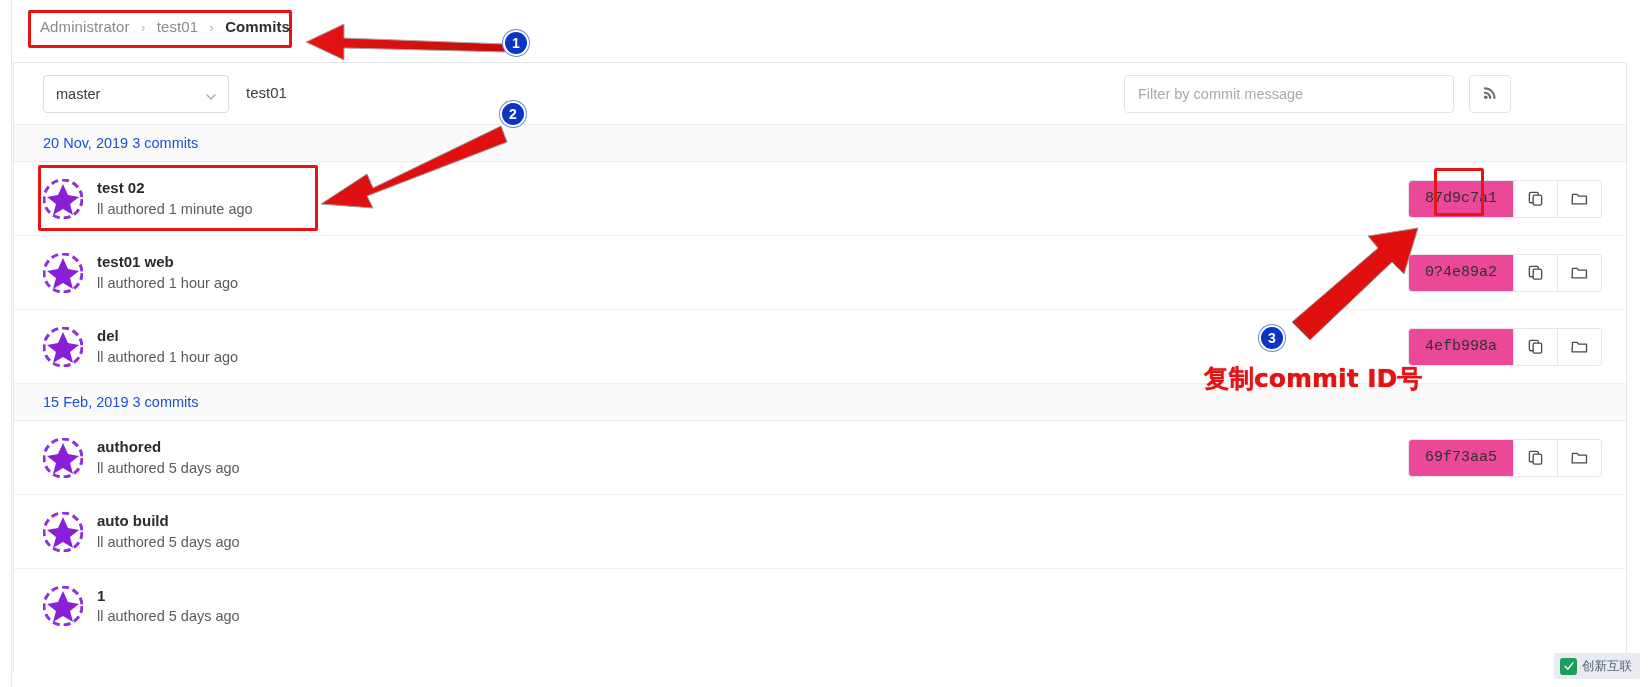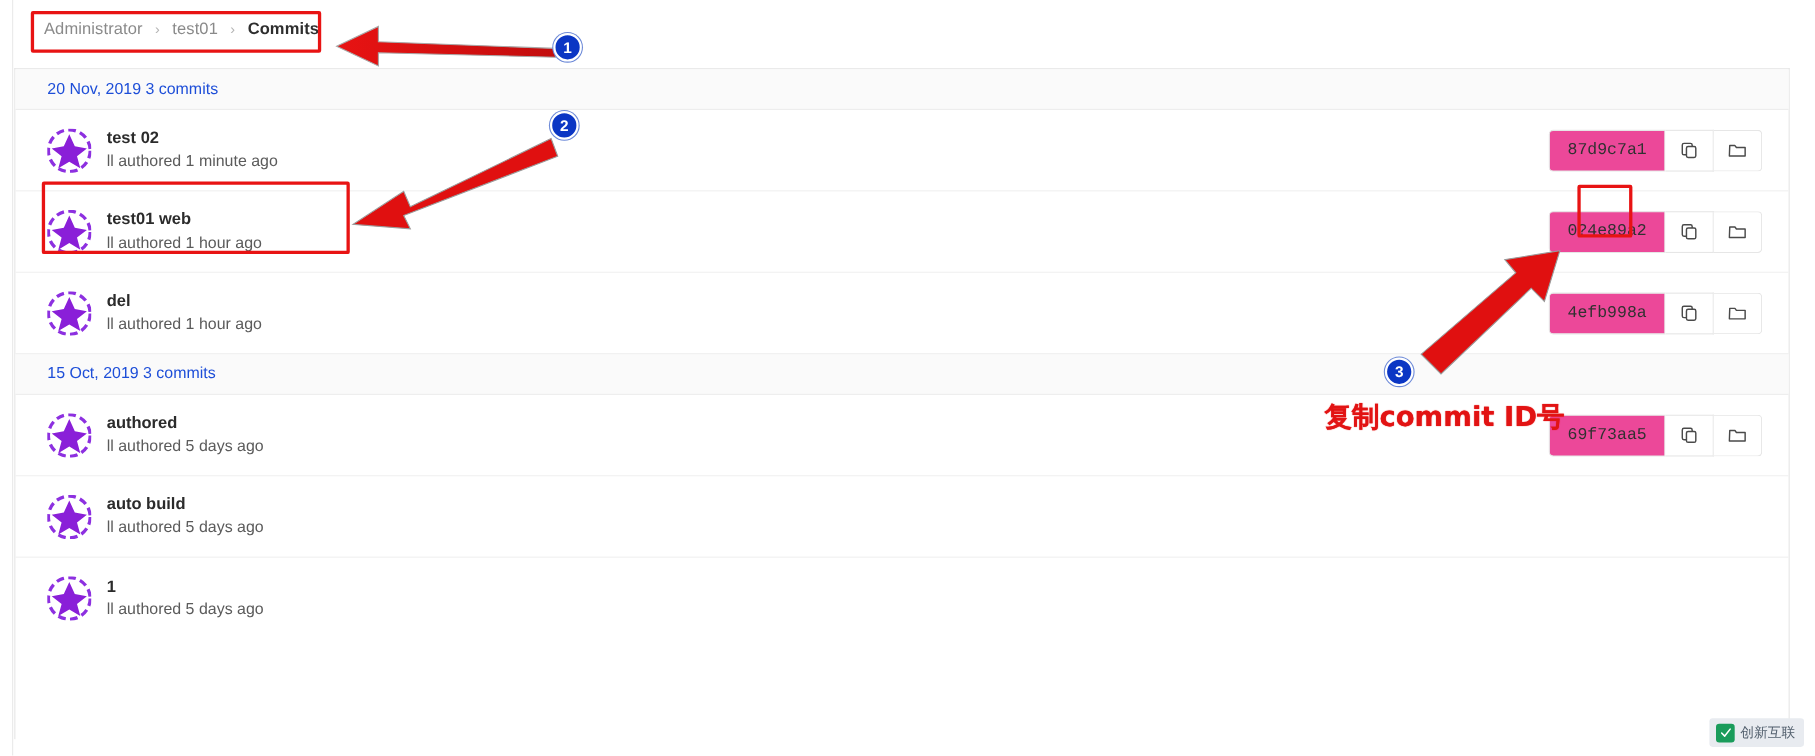--- a/index.html
+++ b/index.html
@@ -196,20 +196,45 @@
   <div class="breadcrumb">
     <span class="crumb">Administrator</span>
     <span class="sep">›</span>
     <span class="crumb">test01</span>
     <span class="sep">›</span>
     <span class="current">Commits</span>
   </div>
 
   <div class="card">
 
+    <div class="toolbar">
+
+      <div class="branch-select">
+        <span>master</span>
+        <span class="caret">
+          <svg viewBox="0 0 10 10" width="10" height="10">
+            <path d="M1 3 L5 7 L9 3" stroke="#a8a8a8" stroke-width="1.4" fill="none" stroke-linecap="round"></path>
+          </svg>
+        </span>
+      </div>
+
+      <div class="repo-name">test01</div>
+
+      <input class="filter-input" type="text" placeholder="Filter by commit message" style="">
+
+      <div class="rss-btn">
+        <span>
+          <svg viewBox="0 0 18 18" width="17" height="17">
+            <circle cx="4" cy="14" r="1.9" fill="#6b6b6b"></circle>
+            <path d="M3 9.2 A5.6 5.6 0 0 1 8.6 14.8" stroke="#6b6b6b" stroke-width="2.1" fill="none" stroke-linecap="round"></path>
+            <path d="M3 4.6 A10.2 10.2 0 0 1 13.2 14.8" stroke="#6b6b6b" stroke-width="2.1" fill="none" stroke-linecap="round"></path>
+          </svg>
+        </span>
+      </div>
+    </div>
 
     <div class="date-header">20 Nov, 2019 3 commits</div>
 
     <div class="commit-row">
       <span class="avatar">
         <svg viewBox="0 0 40 40" width="40" height="40">
           <circle cx="20" cy="20" r="19" fill="none" stroke="#8d30e0" stroke-width="3" stroke-dasharray="7 4"></circle>
           <path d="M20 5 L25 16 L36 18 L27 25 L30 36 L20 30 L10 36 L13 25 L4 18 L15 16 Z" fill="#8a1fd8"></path>
         </svg>
       </span>
@@ -280,21 +305,21 @@
           </svg>
         </span>
         <span class="icon-btn last">
           <svg viewBox="0 0 18 18" width="17" height="17">
             <path d="M1.6 4.6 h5 l1.4 1.9 h8.4 v8.2 h-15.2 z" fill="none" stroke="#4a4a4a" stroke-width="1.4" stroke-linejoin="round"></path>
           </svg>
         </span>
       </span>
     </div>
 
-    <div class="date-header">15 Oct, 2019 3 commits</div>
+    <div class="date-header">15 Feb, 2019 3 commits</div>
 
     <div class="commit-row">
       <span class="avatar">
         <svg viewBox="0 0 40 40" width="40" height="40">
           <circle cx="20" cy="20" r="19" fill="none" stroke="#8d30e0" stroke-width="3" stroke-dasharray="7 4"></circle>
           <path d="M20 5 L25 16 L36 18 L27 25 L30 36 L20 30 L10 36 L13 25 L4 18 L15 16 Z" fill="#8a1fd8"></path>
         </svg>
       </span>
       <span class="commit-text">
         <span class="commit-title">authored</span>

